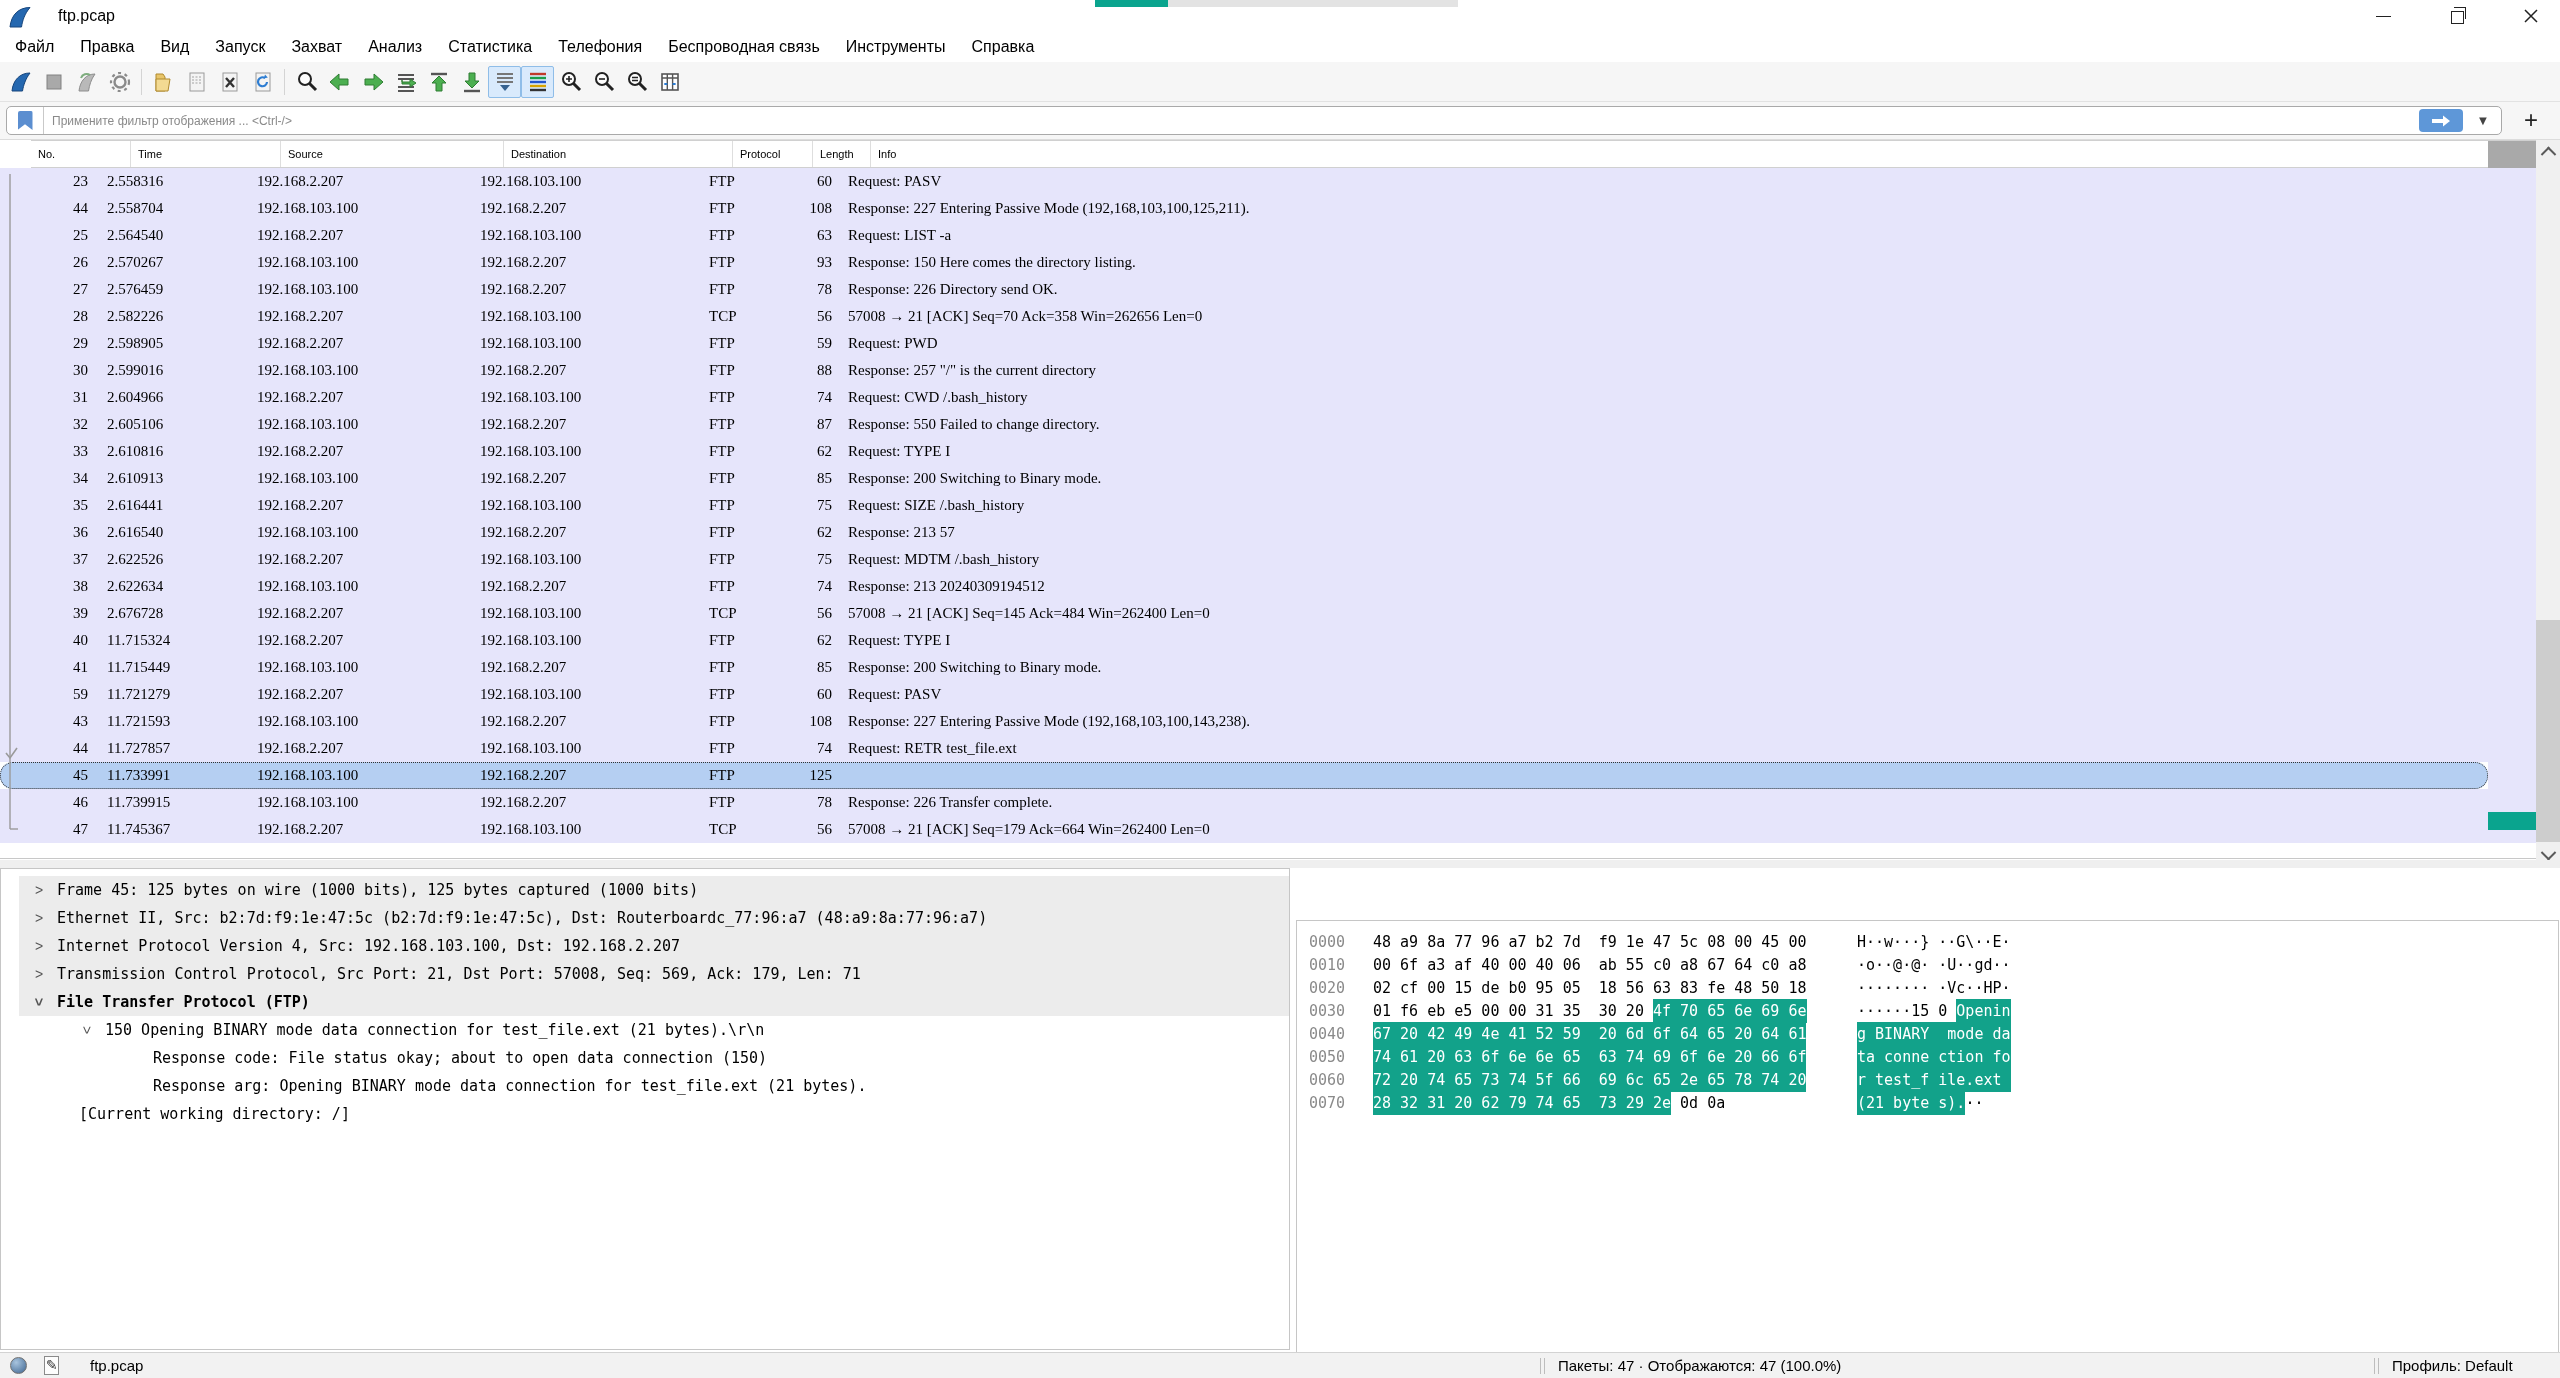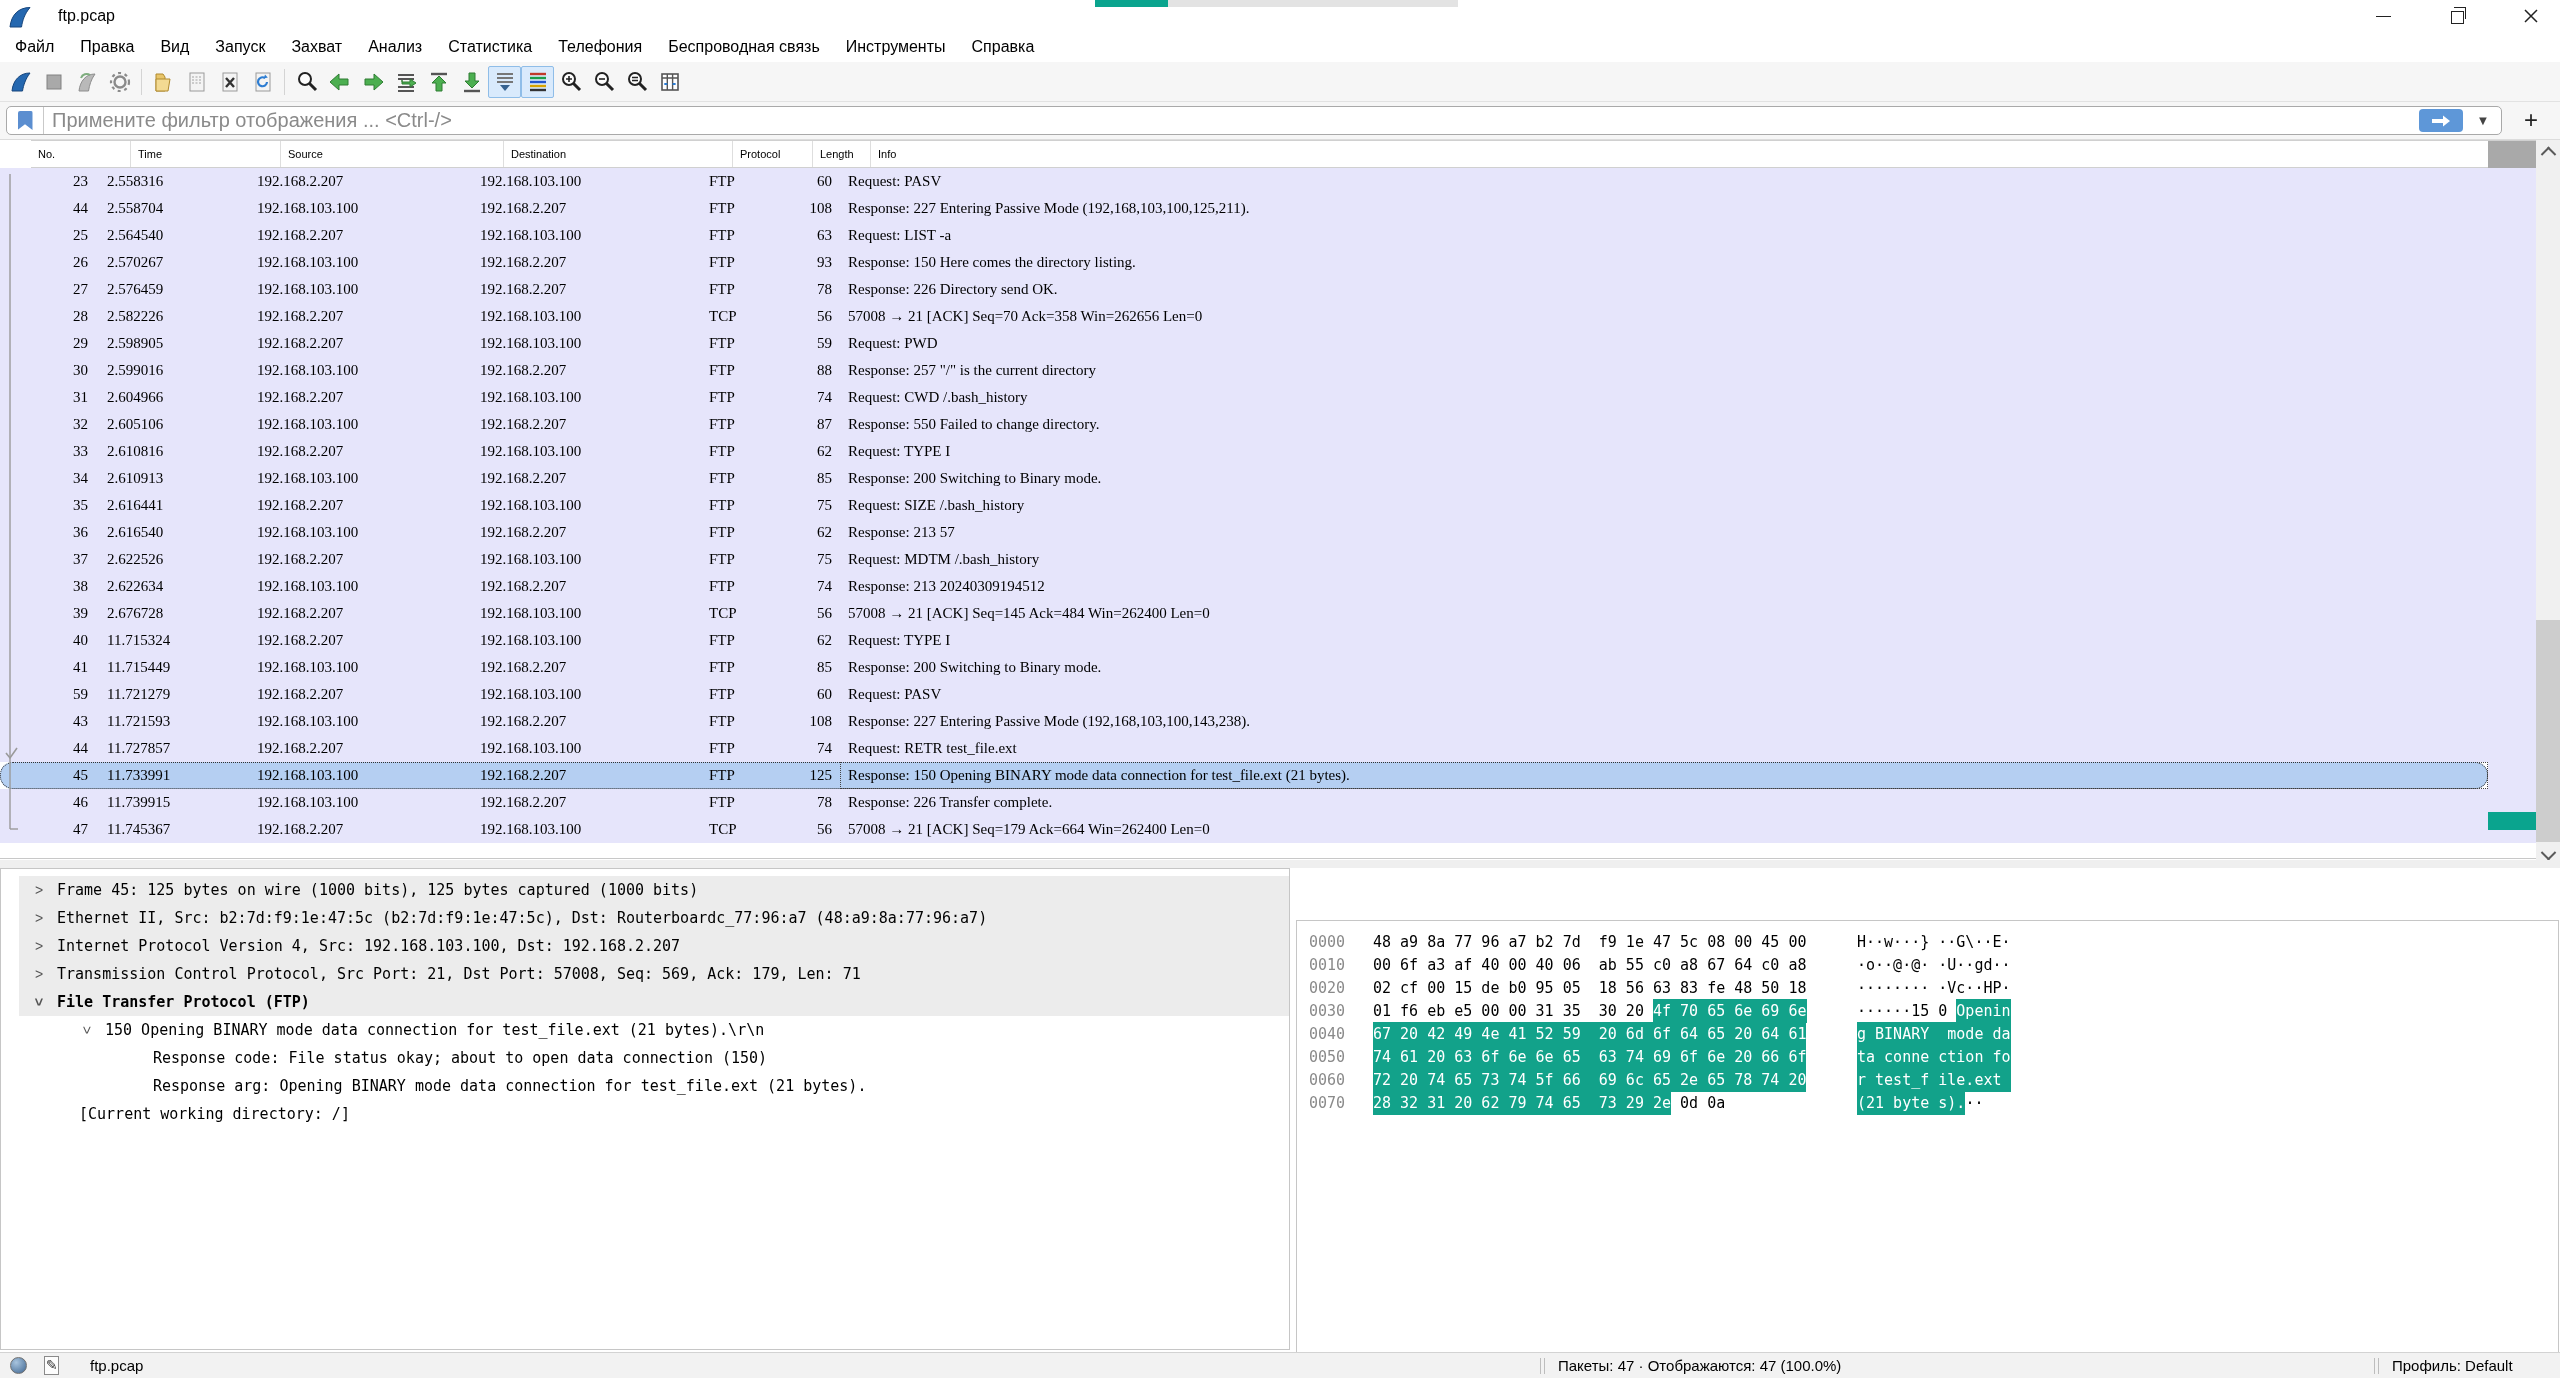--- a/index.html
+++ b/index.html
@@ -34,21 +34,21 @@
   #toolbar{left:0;top:62px;width:2560px;height:40px;background:#f6f6f6;border-bottom:1px solid #e2e2e2;display:flex;align-items:center;padding-left:4px;box-sizing:border-box;}
   .tbtn{width:33px;height:32px;display:flex;align-items:center;justify-content:center;border:1px solid transparent;border-radius:2px;box-sizing:border-box;}
   .tbtn.on{background:#d9eafc;border:1px solid #8fbde8;}
   .tsep{width:1px;height:26px;background:#d4d4d4;margin:0 5px;}
 
   
   #filterbar{left:0;top:102px;width:2560px;height:38px;background:#f6f6f6;border-bottom:1px solid #dcdcdc;box-sizing:border-box;}
   #filter-field{left:6px;top:4px;width:2496px;height:29px;background:#fff;border:1px solid #a9a9a9;border-radius:5px;display:flex;align-items:center;box-sizing:border-box;}
   #filter-bookmark{width:36px;height:27px;display:flex;align-items:center;justify-content:center;border-right:1px solid #c9c9c9;}
   #filter-bookmark i{display:block;width:15px;height:19px;background:#5b8ed0;clip-path:polygon(0 0,100% 0,100% 100%,50% 70%,0 100%);border-radius:2px 2px 0 0;}
-  #filter-input{flex:1;border:none;outline:none;font-size:20px;height:25px;padding:0 8px;background:transparent;color:#222;}
+  #filter-input{flex:1;border:none;outline:none;font-size:12px;height:25px;padding:0 8px;background:transparent;color:#222;}
   #filter-input::placeholder{color:#8a8a8a;}
   #filter-apply{width:44px;height:23px;background:#5e97d8;border-radius:4px;margin-right:6px;display:flex;align-items:center;justify-content:center;}
   #filter-apply svg{display:block;}
   #filter-dropdown{width:28px;height:23px;display:flex;align-items:center;justify-content:center;color:#444;font-size:13px;margin-right:4px;}
   #filter-add{left:2516px;top:5px;width:30px;height:28px;font-size:24px;line-height:26px;text-align:center;color:#222;}
 
   
   #packetlist{left:0;top:140px;width:2560px;height:720px;background:#fff;}
   #plist-header{left:0;top:0;width:2488px;height:28px;background:#ffffff;border-top:1px solid #d0d0d0;border-bottom:1px solid #d0d0d0;display:grid;grid-template-columns:100px 150px 223px 229px 80px 58px auto;box-sizing:border-box;font-size:11px;margin-left:31px;}
   #plist-header .hcell{line-height:26px;padding-left:7px;border-right:1px solid #dedede;white-space:nowrap;overflow:hidden;}
@@ -503,21 +503,20 @@
         <span class="c5">74</span>
         <span class="c6">Request: RETR test_file.ext</span>
       </div>
       <div class="prow mono sel">
         <span class="c0">45</span>
         <span class="c1">11.733991</span>
         <span class="c2">192.168.103.100</span>
         <span class="c3">192.168.2.207</span>
         <span class="c4">FTP</span>
         <span class="c5">125</span>
-        <span class="c6">Response: 150 Opening BINARY mode data connection for test_file.ext (21 bytes).</span>
       </div>
       <div class="prow mono">
         <span class="c0">46</span>
         <span class="c1">11.739915</span>
         <span class="c2">192.168.103.100</span>
         <span class="c3">192.168.2.207</span>
         <span class="c4">FTP</span>
         <span class="c5">78</span>
         <span class="c6">Response: 226 Transfer complete.</span>
       </div>

